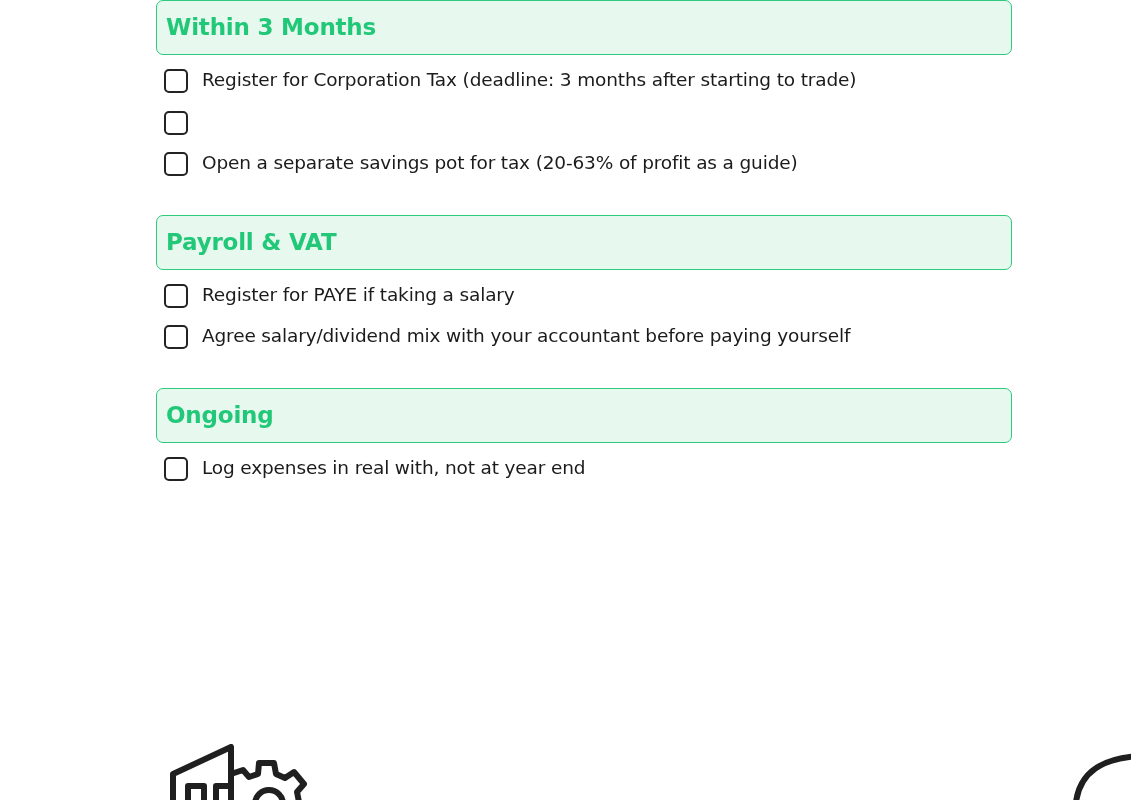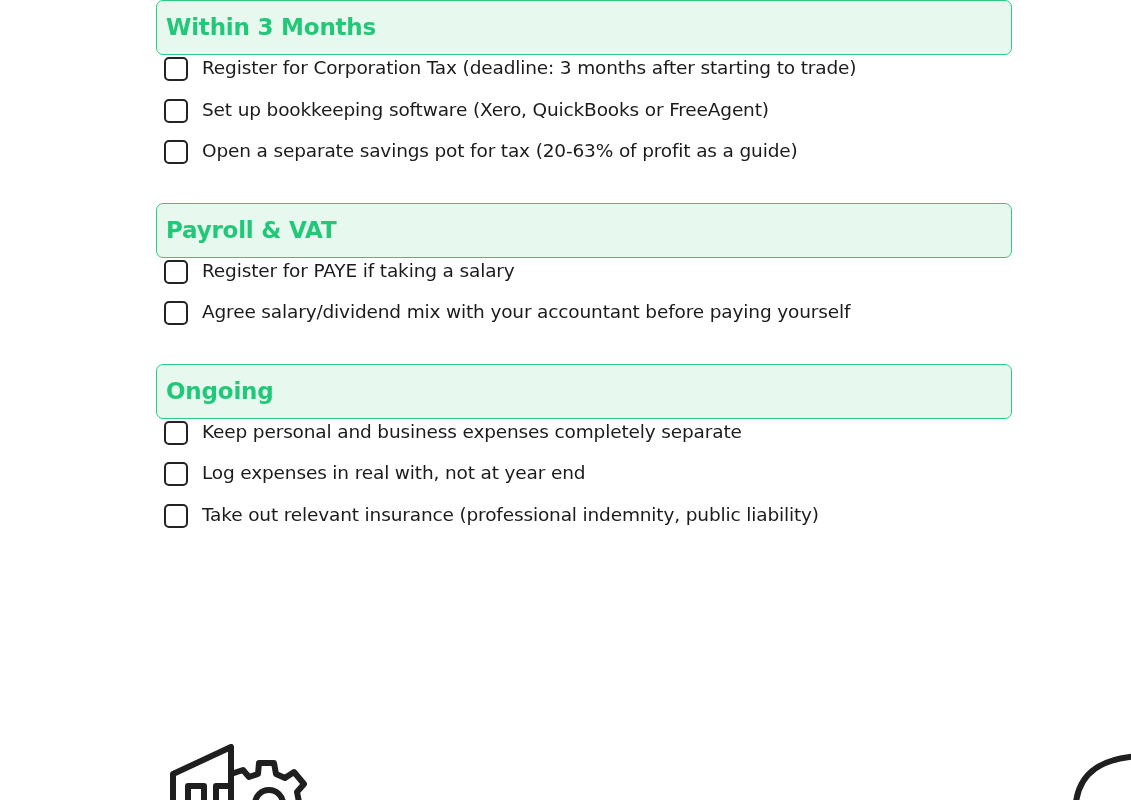--- a/index.html
+++ b/index.html
@@ -53,20 +53,21 @@
     font-family: "DejaVu Sans", "Liberation Sans", sans-serif;
     font-size: 23px;
     font-weight: 700;
     color: #21c878;
     letter-spacing: -0.2px;
     line-height: 1;
   }
 
   
   .items {
+    padding-top: 12px;
   }
 
   .item {
     display: flex;
     align-items: flex-start;
     height: 41.5px;
   }
 
   .checkbox {
     box-sizing: border-box;
@@ -126,21 +127,20 @@
       <div class="section-header">
         <span class="section-header-title">Within 3 Months</span>
       </div>
       <div class="items">
         <div class="item">
           <span class="checkbox"></span>
           <span class="item-label">Register for Corporation Tax (deadline: 3 months after starting to trade)</span>
         </div>
         <div class="item">
           <span class="checkbox"></span>
-          <span class="item-label">Set up bookkeeping software (Xero, QuickBooks or FreeAgent)</span>
         </div>
         <div class="item">
           <span class="checkbox"></span>
           <span class="item-label">Open a separate savings pot for tax (20-63% of profit as a guide)</span>
         </div>
       </div>
     </div>
 
     <div class="gap-after-items"></div>
 
@@ -162,29 +162,21 @@
 
     <div class="gap-after-items"></div>
 
     <div class="section">
       <div class="section-header">
         <span class="section-header-title">Ongoing</span>
       </div>
       <div class="items">
         <div class="item">
           <span class="checkbox"></span>
-          <span class="item-label">Keep personal and business expenses completely separate</span>
-        </div>
-        <div class="item">
-          <span class="checkbox"></span>
           <span class="item-label">Log expenses in real with, not at year end</span>
-        </div>
-        <div class="item">
-          <span class="checkbox"></span>
-          <span class="item-label">Take out relevant insurance (professional indemnity, public liability)</span>
         </div>
       </div>
     </div>
 
   </div>
 
   <div class="factory-icon">
     <svg width="160" height="80" viewBox="0 0 160 80" fill="none" xmlns="http://www.w3.org/2000/svg" aria-hidden="true">
       <path d="M5 62 L5 30 L63 3 L63 62" stroke="#1f1f1f" stroke-width="6" stroke-linejoin="round" stroke-linecap="round" fill="none"></path>
       <path d="M20 62 L20 42 L36 42 L36 62" stroke="#1f1f1f" stroke-width="6" stroke-linejoin="round" stroke-linecap="round" fill="none"></path>

